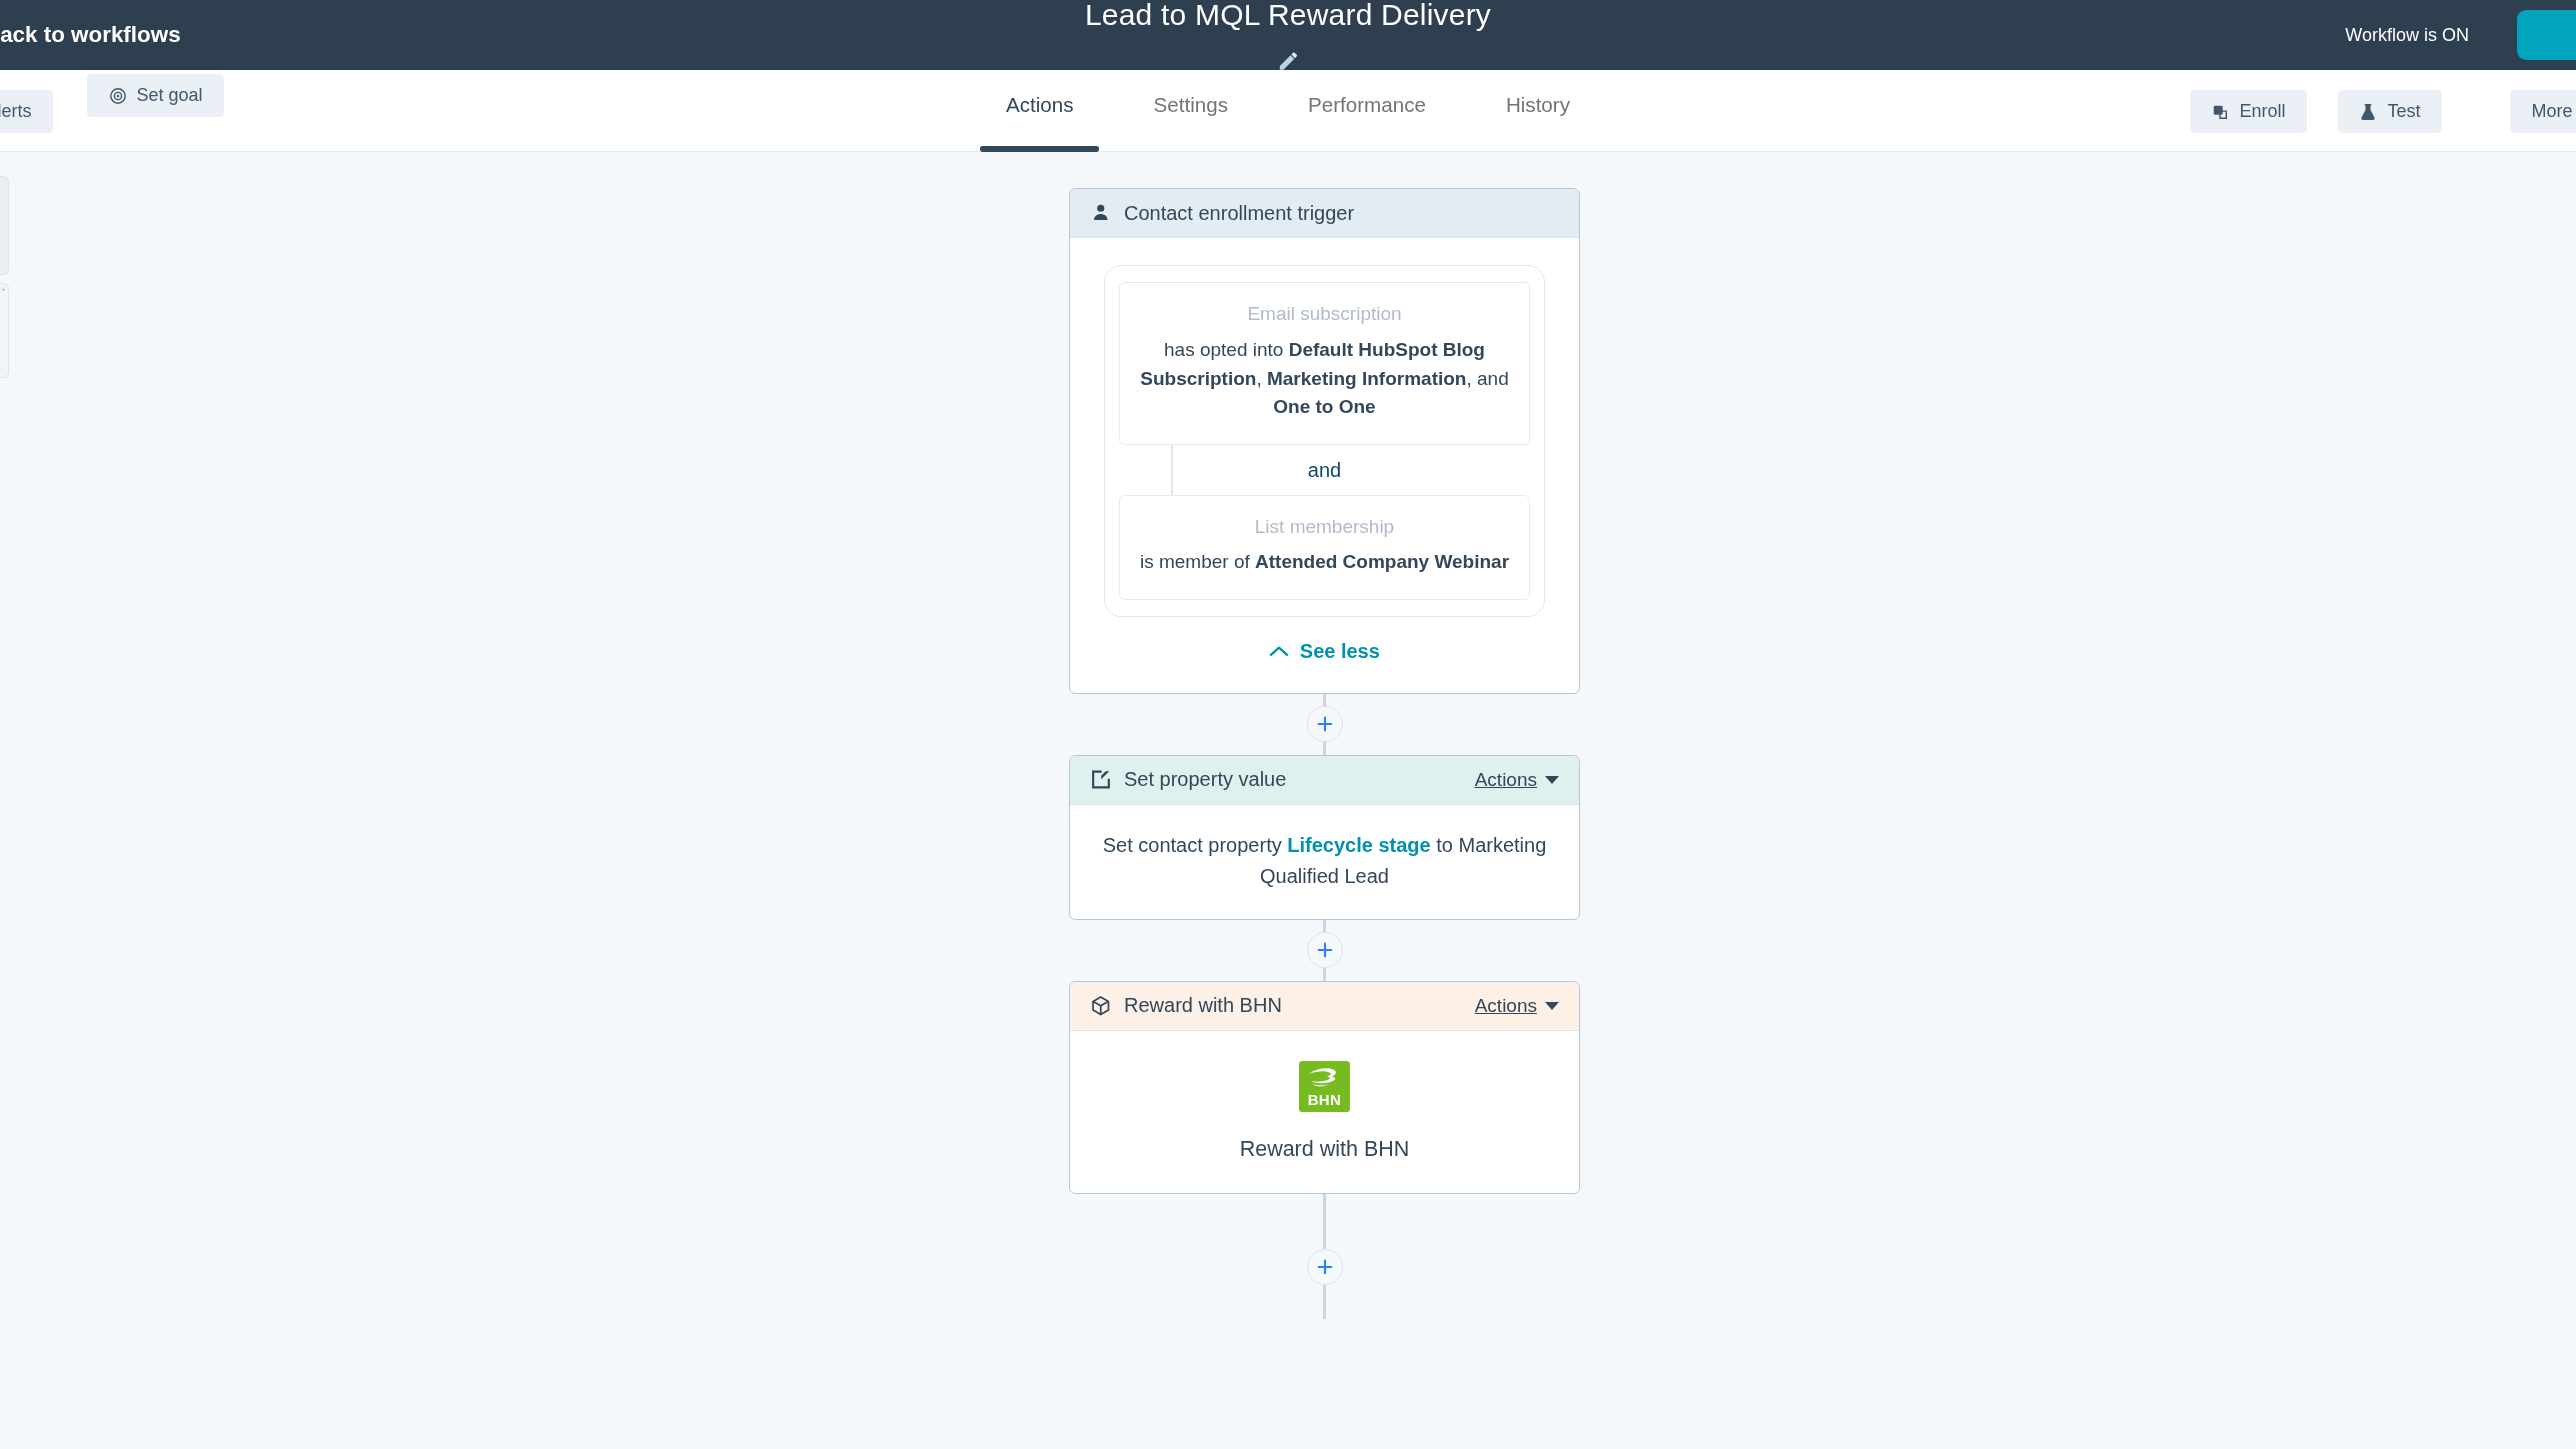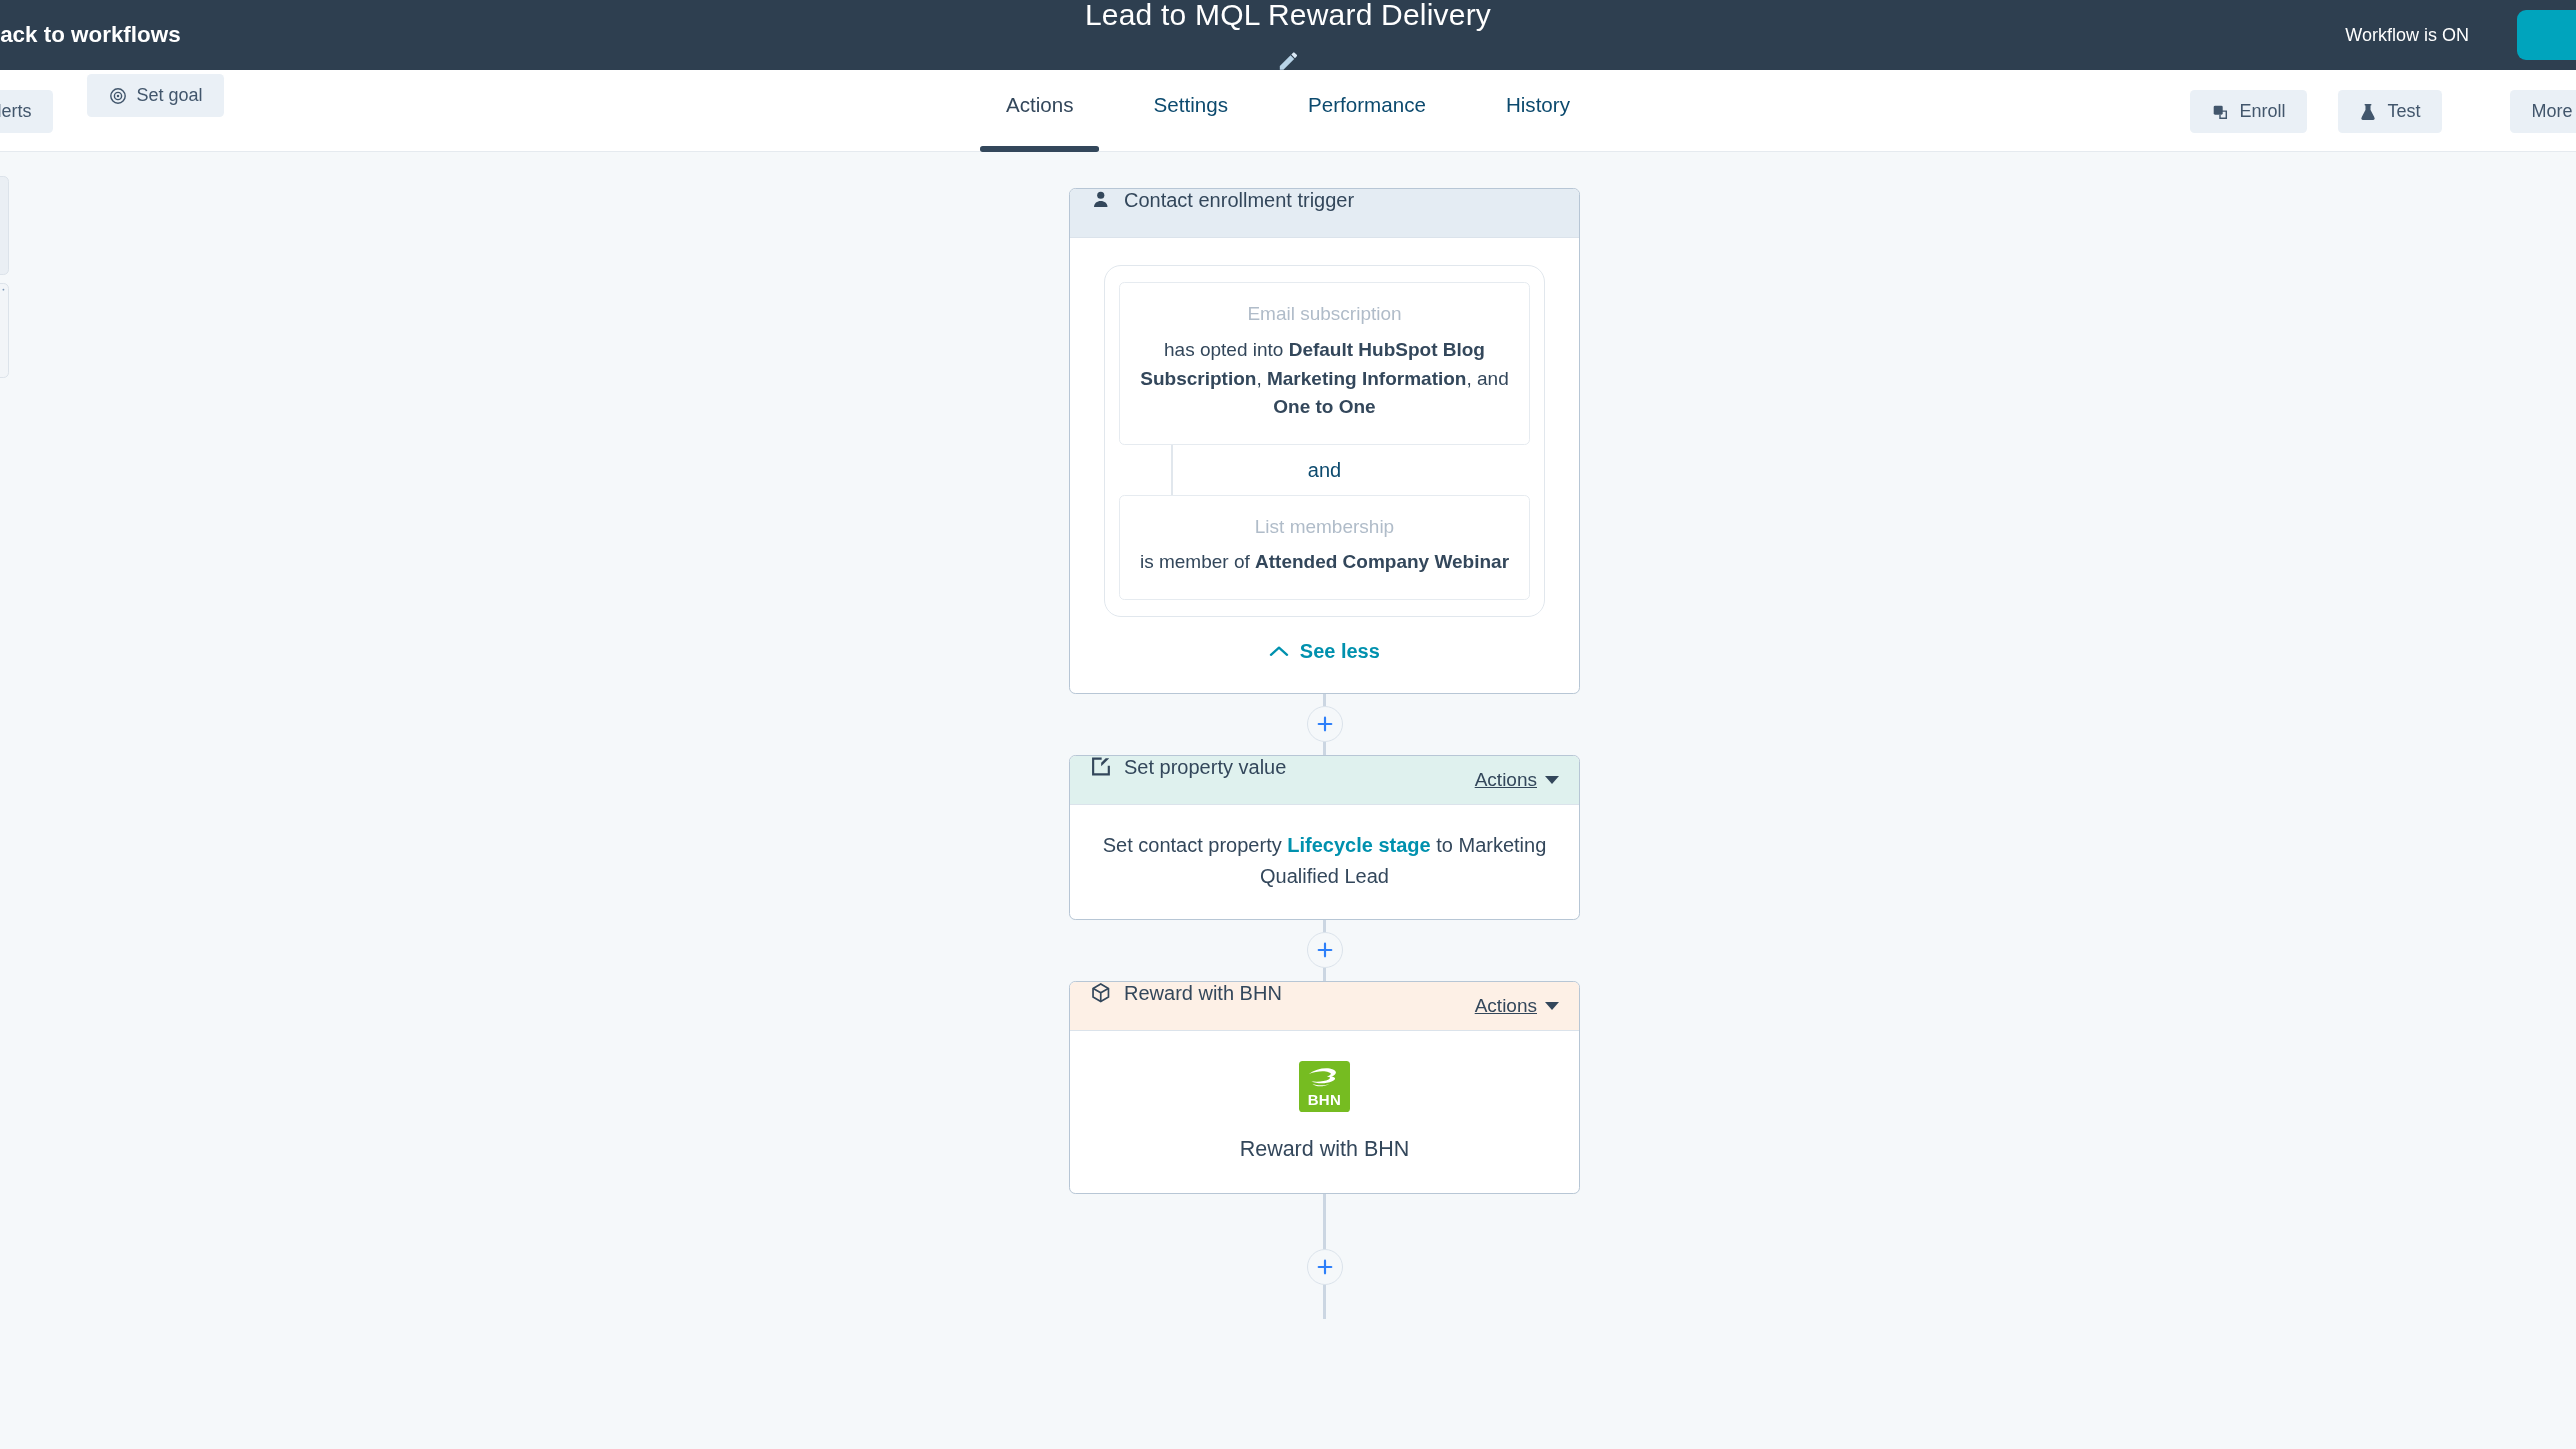--- a/index.html
+++ b/index.html
@@ -63,21 +63,21 @@
   .more-btn   { position: absolute; right: -18px; top: 20px; }
 
   .tabs {
     position: absolute; left: 50%; top: 0; transform: translateX(-50%);
     height: 82px; display: flex; align-items: flex-start; gap: 0;
   }
   .tab {
     position: relative;
     padding: 23px 40px 0 40px;
     height: 82px;
-    color: #0c4a6e; font-size: 20.6px;
+    color: #737373; font-size: 20.6px;
     cursor: pointer; white-space: nowrap;
     text-align: center;
   }
   .tab.active { color: #33475b; }
   .tab.active::after {
     content: ""; position: absolute; left: 14.3px; right: 14.3px; bottom: 0;
     height: 6.3px; background: #33475b; border-radius: 2.7px;
   }
 
   
@@ -105,21 +105,21 @@
   .flow { position: absolute; left: 1069px; top: 36px; width: 511px; }
 
   .card {
     width: 511px;
     background: #ffffff;
     border: 1.8px solid #b7c6d5;
     border-radius: 6.3px;
     overflow: hidden;
   }
   .card-header {
-    display: flex; 
+    display: flex; align-items: center;
     height: 49px; padding: 0 20px;
     font-size: 20px; color: #33475b;
     border-bottom: 1.8px solid #dbe3eb;
     position: relative;
   }
   .card-header .hdr-icon { width: 21.5px; height: 21.5px; margin-right: 12.5px; flex: 0 0 auto; }
   .card-header .hdr-label { flex: 1 1 auto; white-space: nowrap; }
   .hdr-trigger { background: #e4ecf3; }
   .hdr-setprop { background: #dff1ee; }
   .hdr-reward  { background: #fdf0e6; }

